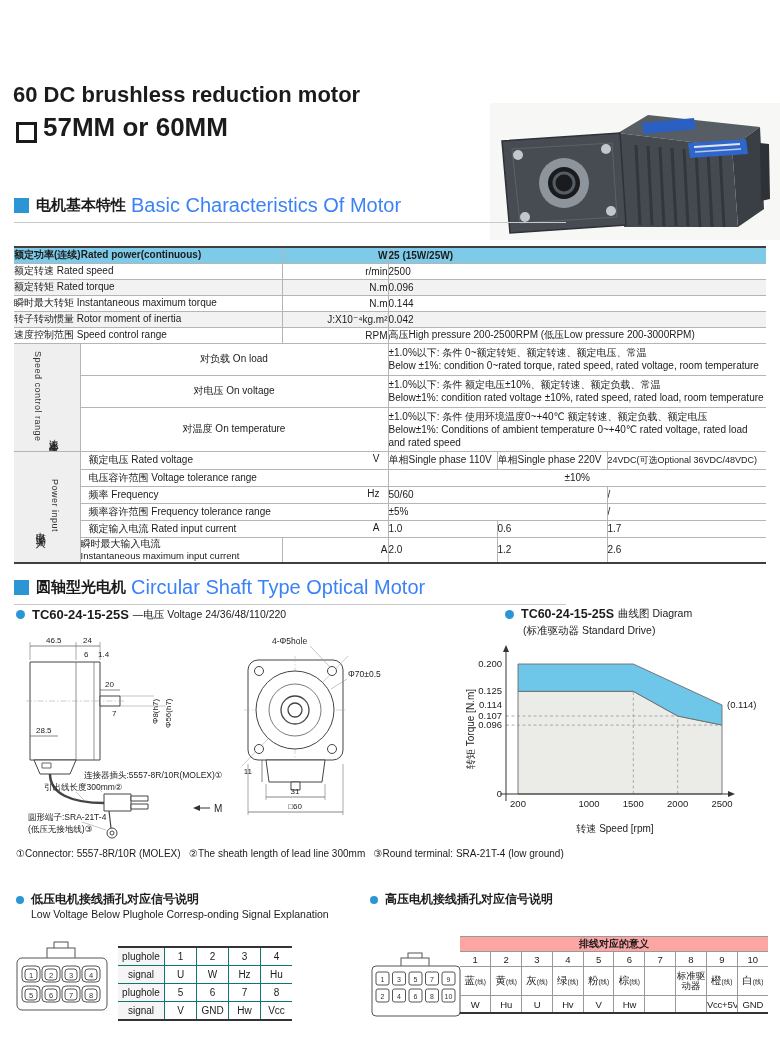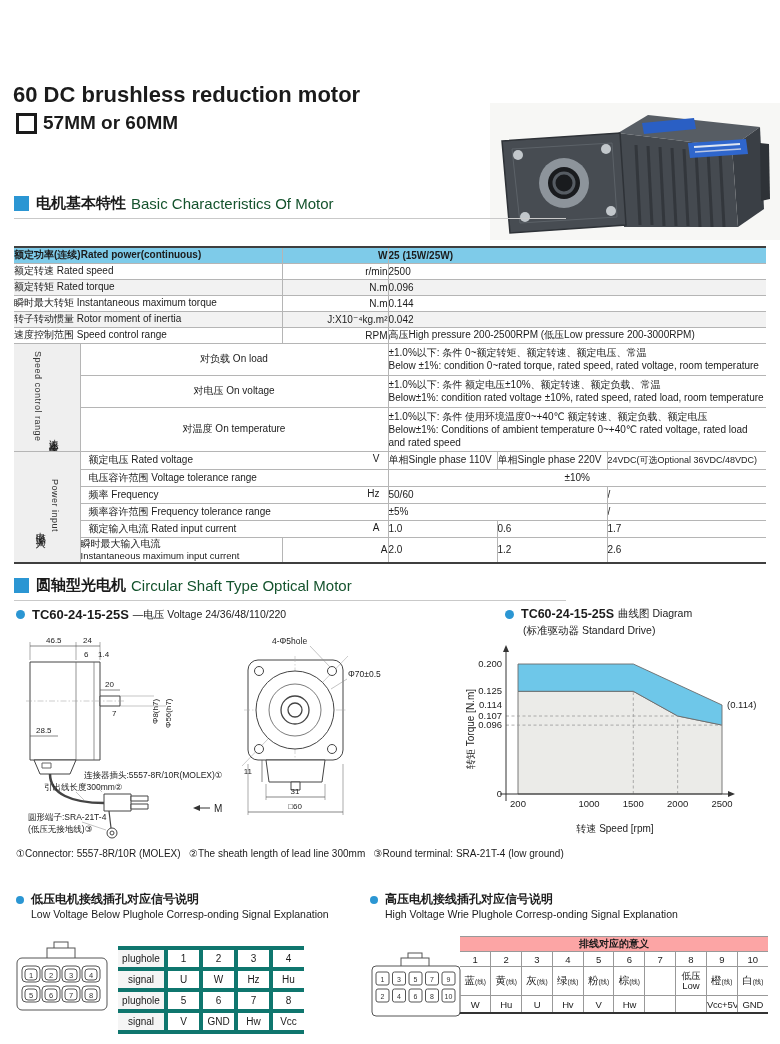--- a/index.html
+++ b/index.html
@@ -1,26 +1,26 @@
 <!DOCTYPE html>
 <html><head>
 <meta charset="utf-8">
 <style>
   html,body{margin:0;padding:0;background:#888;}
   .page{position:relative;width:780px;height:1044px;background:#fff;overflow:hidden;
         font-family:"Liberation Sans","DejaVu Sans",sans-serif;color:#1b1b1b;}
   .abs{position:absolute;}
   .title-cn{left:13px;top:28px;font-size:33px;font-weight:bold;letter-spacing:1px;}
   .title-en{left:13px;top:82px;font-size:22px;font-weight:bold;}
-  .size-line{left:16px;top:112px;font-size:19px;font-weight:bold;display:flex;align-items:center;}
+  .size-line{left:16px;top:112px;font-size:26px;font-weight:bold;display:flex;align-items:flex-end;}
   .size-box{width:15px;height:15px;border:3px solid #1a1a1a;display:inline-block;margin-right:6px;}
   .sec-hd{display:flex;align-items:center;border-bottom:1px solid #c9c9c9;padding-bottom:5px;width:552px;}
   .sqr{width:15px;height:15px;background:#2b96d3;display:inline-block;margin-right:7px;flex:0 0 auto;}
   .sec-cn{font-size:15px;font-weight:bold;margin-right:5px;white-space:nowrap;}
-  .sec-en{font-size:15px;color:#14532d;white-space:nowrap;}
+  .sec-en{font-size:20px;color:#3b82f6;white-space:nowrap;}
   .dot{width:9px;height:9px;border-radius:50%;background:#2b96d3;display:inline-block;margin-right:7px;flex:0 0 auto;}
   .dot8{width:8px;height:8px;}
   .note1{left:16px;top:228px;display:flex;align-items:center;font-size:10.5px;white-space:nowrap;}
   .note1 .en{margin-left:10px;}
 
   
   .spec{border-collapse:collapse;table-layout:fixed;width:752px;font-size:10px;
         border-top:2px solid #3f3f3f;border-bottom:2px solid #3f3f3f;border-left:hidden;border-right:hidden;}
   .spec td{border:1px solid #b5b5b5;padding:0;overflow:hidden;white-space:nowrap;vertical-align:middle;}
   .spec tr.hd td{background:#7ecbe9;font-weight:bold;margin-top:32px;}
@@ -53,21 +53,21 @@
   .axlbl{font-size:10px;fill:#222;}
   .dash{stroke:#999;stroke-dasharray:3,2.5;stroke-width:.8;}
   .ax{stroke:#333;stroke-width:1;}
   .footnote{left:16px;top:848px;font-size:10px;white-space:pre;}
   .bh-cn{font-size:12px;font-weight:bold;display:flex;align-items:center;white-space:nowrap;}
   .bh-en{font-size:10.5px;white-space:nowrap;}
 
   
   .lvt{border-collapse:collapse;font-size:10px;text-align:center;
        border-top:2px solid #333;border-bottom:2px solid #333;border-left:hidden;border-right:hidden;}
-  .lvt td{border:4px solid #0f766e;width:31px;height:17px;padding:0;text-align:center;}
+  .lvt td{border:1px solid #0f766e;width:31px;height:17px;padding:0;text-align:center;}
   .lvt td.h{width:46px;background:#f5f5f5;}
   .hvt{border-collapse:collapse;table-layout:fixed;width:308px;font-size:9.5px;text-align:center;
        border-top:1px solid #999;border-bottom:2px solid #333;border-left:hidden;border-right:hidden;}
   .hvt td{border:1px solid #999;padding:0;overflow:hidden;}
   .hvt tr.bh td{background:#fca5a5;font-weight:bold;font-size:10px;height:14px;}
   .hvt tr.num td{height:14px;}
   .hvt tr.col td{height:28px;white-space:normal;line-height:1.05;}
   .hvt tr.sig td{height:16px;letter-spacing:-.2px;}
   .cw{font-size:10.5px;}
   .cs{font-size:6.5px;}
@@ -446,21 +446,20 @@
       <td>Hw</td>
       <td>Vcc</td>
     </tr>
   </tbody>
     </table>
 
   <div class="abs bh-cn" style="left:370px;top:891px;">
     <span class="dot dot8"></span>
     <span>高压电机接线插孔对应信号说明</span>
   </div>
-  <div class="abs bh-en" style="left:385px;top:908px;">High Voltage  Wrie Plughole Corresp-onding Signal Explanation</div>
 
   <svg class="abs conn" style="left:370px;top:952px;" width="92" height="68" viewBox="0 0 92 68">
     <rect x="38" y="1" width="14" height="7"></rect>
     <rect x="31" y="6" width="28" height="10"></rect>
     <rect x="2" y="14" width="88" height="50" rx="4"></rect>
     <rect x="6" y="20" width="13" height="13" rx="2"></rect>
       <rect x="22.5" y="20" width="13" height="13" rx="2"></rect>
     <rect x="39" y="20" width="13" height="13" rx="2"></rect>
       <rect x="55.5" y="20" width="13" height="13" rx="2"></rect>
     <rect x="72" y="20" width="13" height="13" rx="2"></rect>
@@ -499,21 +498,21 @@
       <td>10</td>
     </tr>
     <tr class="col">
       <td><span class="cw">蓝</span><span class="cs">(线)</span></td>
       <td><span class="cw">黄</span><span class="cs">(线)</span></td>
       <td><span class="cw">灰</span><span class="cs">(线)</span></td>
       <td><span class="cw">绿</span><span class="cs">(线)</span></td>
       <td><span class="cw">粉</span><span class="cs">(线)</span></td>
       <td><span class="cw">棕</span><span class="cs">(线)</span></td>
       <td><span class="cw"></span></td>
-      <td style="font-size:9.5px;"><span>低压Low</span></td>
+      <td style="font-size:9.5px;"><span>标准驱动器</span></td>
       <td><span class="cw">橙</span><span class="cs">(线)</span></td>
       <td><span class="cw">白</span><span class="cs">(线)</span></td>
     </tr>
     <tr class="sig">
       <td>W</td>
       <td>Hu</td>
       <td>U</td>
       <td>Hv</td>
       <td>V</td>
       <td>Hw</td>

